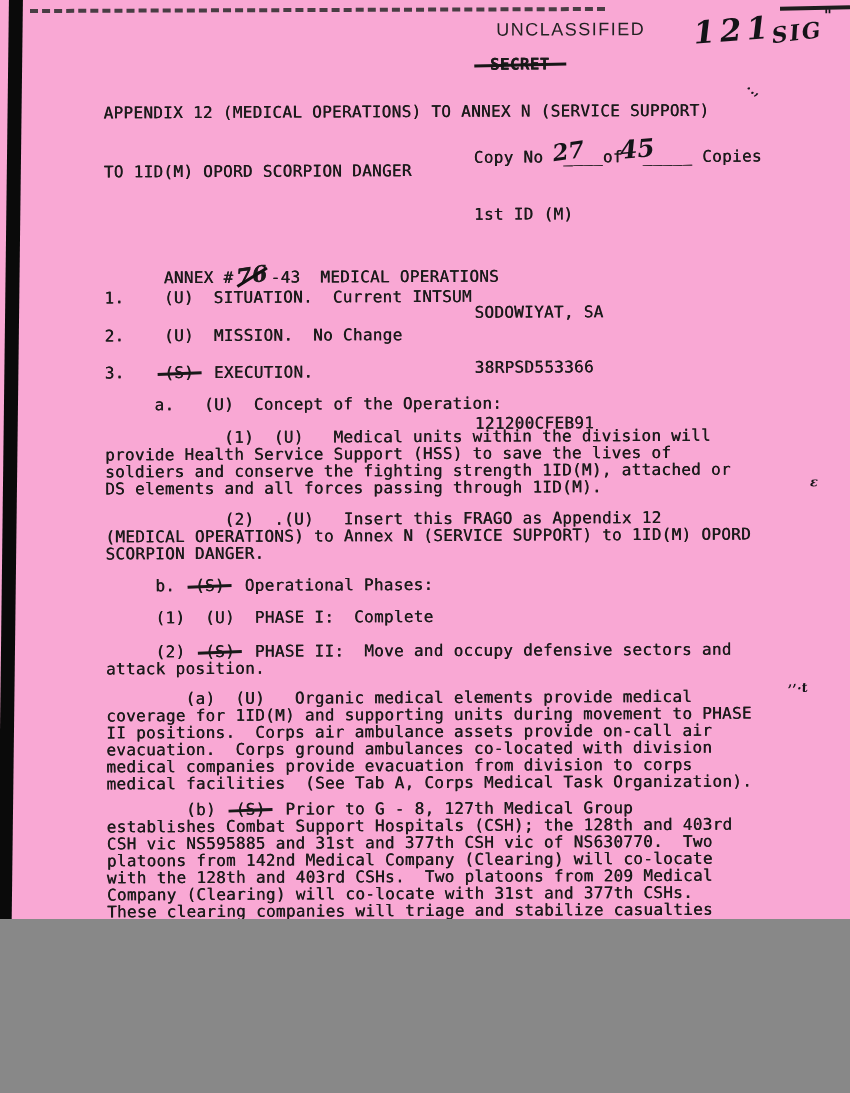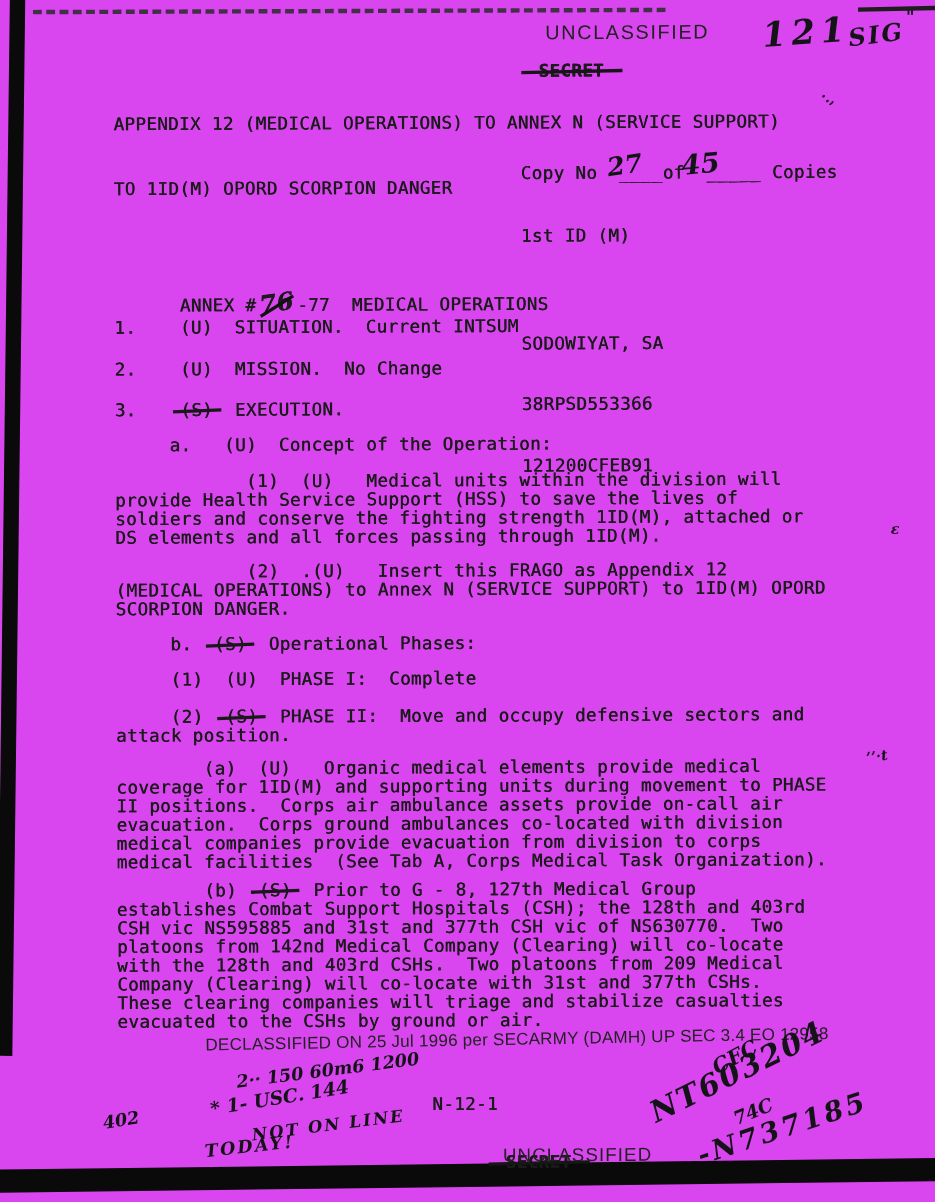--- a/index.html
+++ b/index.html
@@ -1,18 +1,18 @@
 <!DOCTYPE html>
 <html><head>
 <meta charset="utf-8">
 <style>
   html,body{margin:0;padding:0;background:#888;}
   #page{
-    position:relative; width:850px; height:1093px;
-    background:#d946ef; overflow:hidden;
+    position:relative; width:850px; height:919px;
+    background:#f9a8d4; overflow:hidden;
     font-family:"DejaVu Sans Mono", monospace;
     color:#1b1b1b;
   }
   #content{position:absolute; inset:0; transform:rotate(-0.25deg);}
   .mono{font-family:"DejaVu Sans Mono", monospace; font-size:16px; letter-spacing:.3px;
         text-shadow:.4px 0 0 currentColor; white-space:pre;}
   .sans{font-family:"Liberation Sans", sans-serif; color:#222;}
   .hw{font-family:"DejaVu Serif", serif; font-style:italic; font-weight:bold;
       color:#141418; white-space:nowrap; transform-origin:left top;}
   .abs{position:absolute;}
@@ -72,21 +72,21 @@
     <div class="abs hw" style="left:552px; top:140px; font-size:23px; transform:rotate(-8deg);">27</div>
     <div class="abs hw" style="left:620px; top:137px; font-size:25px; transform:rotate(-5deg);">45</div>
     <div class="abs mono" style="left:475px; top:168px;">
       <div class="tline" style="height:17.5px;">1st ID (M)</div>
       <div class="tline" style="height:17.5px;margin-top:42px;">SODOWIYAT, SA</div>
       <div class="tline" style="height:17.5px;">38RPSD553366</div>
       <div class="tline" style="height:17.5px;">121200CFEB91</div>
     </div>
 
     <div class="abs mono" style="left:105px; top:248px;">
-      <span>ANNEX #</span><span class="scribble">76</span><span>-77  MEDICAL OPERATIONS</span>
+      <span>ANNEX #</span><span class="scribble">76</span><span>-43  MEDICAL OPERATIONS</span>
     </div>
 
     <div class="abs mono" style="left:0; top:0;"><div class="para mono" style="top: 288px;"><div class="tline">1.    (U)  SITUATION.  Current INTSUM</div></div><div class="para mono" style="top: 326px;"><div class="tline">2.    (U)  MISSION.  No Change</div></div><div class="para mono" style="top: 363px;"><div class="tline">3.    <span class="struck">(S)</span>  EXECUTION.</div></div><div class="para mono" style="top: 395px;"><div class="tline">     a.   (U)  Concept of the Operation:</div></div><div class="para mono" style="top: 428px;"><div class="tline">            (1)  (U)   Medical units within the division will</div><div class="tline">provide Health Service Support (HSS) to save the lives of</div><div class="tline">soldiers and conserve the fighting strength 1ID(M), attached or</div><div class="tline">DS elements and all forces passing through 1ID(M).</div></div><div class="para mono" style="top: 510px;"><div class="tline">            (2)  .(U)   Insert this FRAGO as Appendix 12</div><div class="tline">(MEDICAL OPERATIONS) to Annex N (SERVICE SUPPORT) to 1ID(M) OPORD</div><div class="tline">SCORPION DANGER.</div></div><div class="para mono" style="top: 576px;"><div class="tline">     b.  <span class="struck">(S)</span>  Operational Phases:</div></div><div class="para mono" style="top: 608px;"><div class="tline">     (1)  (U)  PHASE I:  Complete</div></div><div class="para mono" style="top: 642px;"><div class="tline">     (2)  <span class="struck">(S)</span>  PHASE II:  Move and occupy defensive sectors and</div><div class="tline">attack position.</div></div><div class="para mono" style="top: 689px;"><div class="tline">        (a)  (U)   Organic medical elements provide medical</div><div class="tline">coverage for 1ID(M) and supporting units during movement to PHASE</div><div class="tline">II positions.  Corps air ambulance assets provide on-call air</div><div class="tline">evacuation.  Corps ground ambulances co-located with division</div><div class="tline">medical companies provide evacuation from division to corps</div><div class="tline">medical facilities  (See Tab A, Corps Medical Task Organization).</div></div><div class="para mono" style="top: 800px;"><div class="tline">        (b)  <span class="struck">(S)</span>  Prior to G - 8, 127th Medical Group</div><div class="tline">establishes Combat Support Hospitals (CSH); the 128th and 403rd</div><div class="tline">CSH vic NS595885 and 31st and 377th CSH vic of NS630770.  Two</div><div class="tline">platoons from 142nd Medical Company (Clearing) will co-locate</div><div class="tline">with the 128th and 403rd CSHs.  Two platoons from 209 Medical</div><div class="tline">Company (Clearing) will co-locate with 31st and 377th CSHs.</div><div class="tline">These clearing companies will triage and stabilize casualties</div><div class="tline">evacuated to the CSHs by ground or air.</div></div></div>
 
     <div class="abs hw" style="left:810px; top:476px; font-size:13px;">ε</div>
     <div class="abs hw" style="left:786px; top:684px; font-size:13px; transform:rotate(-8deg);">’’·t</div>
 
     <div class="abs sans" style="left:185px; top:937px; font-size:15.5px; transform:rotate(-0.8deg); letter-spacing:.2px;">DECLASSIFIED ON 25 Jul 1996 per SECARMY (DAMH) UP SEC 3.4 EO 12958</div>
 
     <div class="abs mono" style="left:391px; top:994px;">N-12-1</div>

